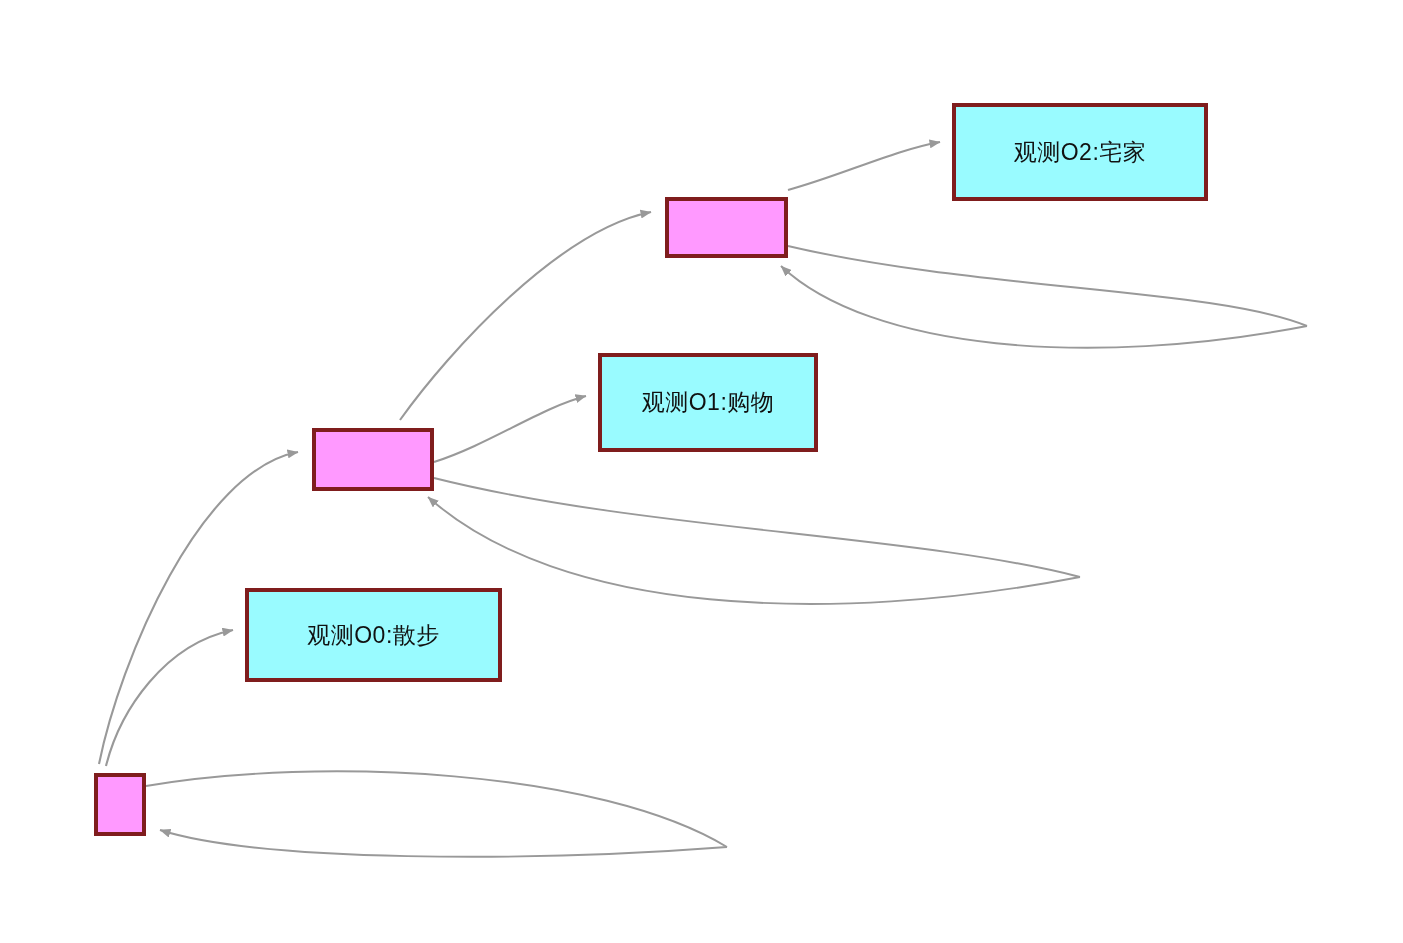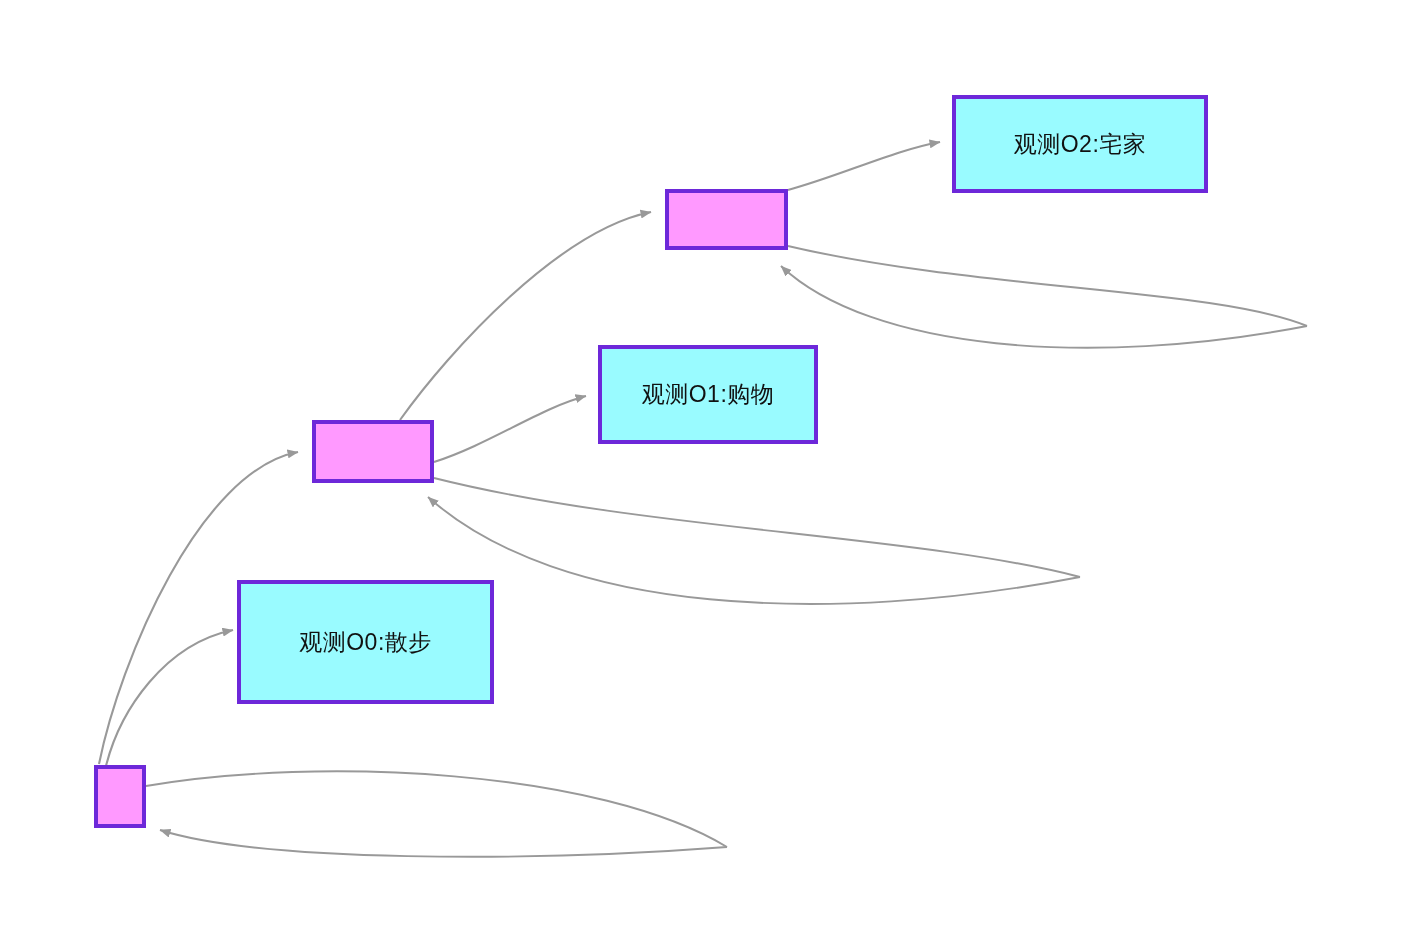--- a/index.html
+++ b/index.html
@@ -23,21 +23,22 @@
     top: 0;
     width: 1403px;
     height: 943px;
   }
   .node {
     position: absolute;
     box-sizing: border-box;
     display: flex;
     align-items: center;
     justify-content: center;
-    border: 4px solid #6d28d9;
+    border: 4px solid #7f1d1d;
+    margin-top: 8px;
   }
   .node-obs {
     background: #99fbff;
   }
   .node-state {
     background: #ff99ff;
   }
   .node-label {
     font-size: 23px;
     color: #111111;
@@ -86,21 +87,21 @@
   </div>
 
   <div class="node node-state" style="left:312px; top:420px; width:122px; height:63px;">
     <span class="node-label"></span>
   </div>
 
   <div class="node node-state" style="left:665px; top:189px; width:123px; height:61px;">
     <span class="node-label"></span>
   </div>
 
-  <div class="node node-obs" style="left:237px; top:580px; width:257px; height:124px;">
+  <div class="node node-obs" style="left:245px; top:580px; width:257px; height:94px;">
     <span class="node-label">观测O0:散步</span>
   </div>
 
   <div class="node node-obs" style="left:598px; top:345px; width:220px; height:99px;">
     <span class="node-label">观测O1:购物</span>
   </div>
 
   <div class="node node-obs" style="left:952px; top:95px; width:256px; height:98px;">
     <span class="node-label">观测O2:宅家</span>
   </div>

